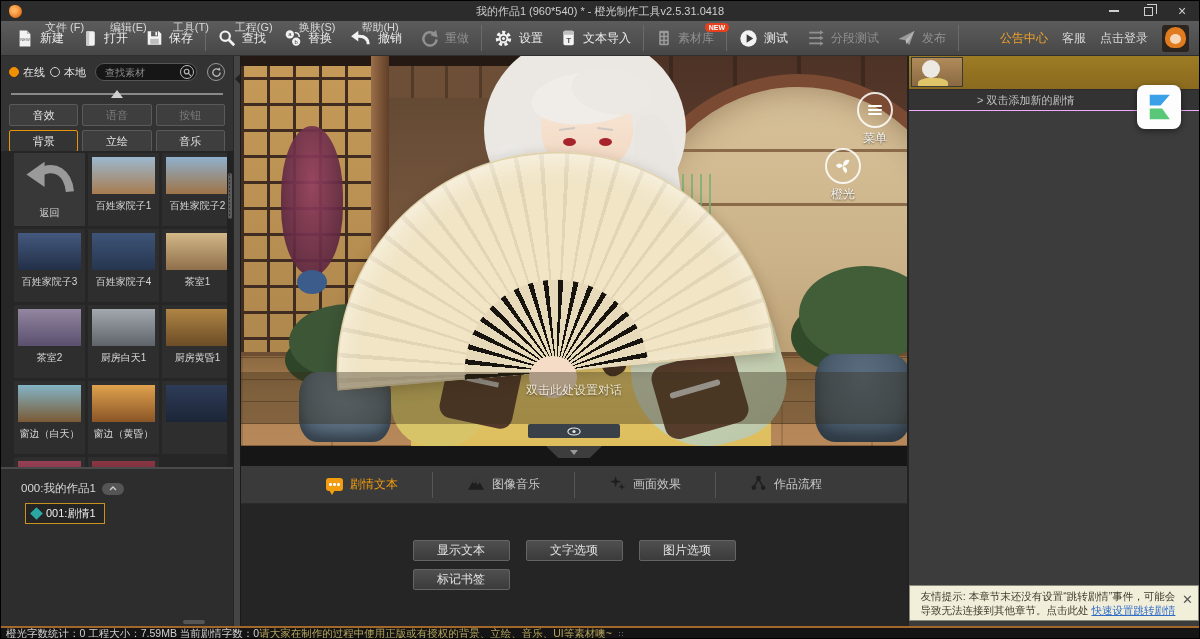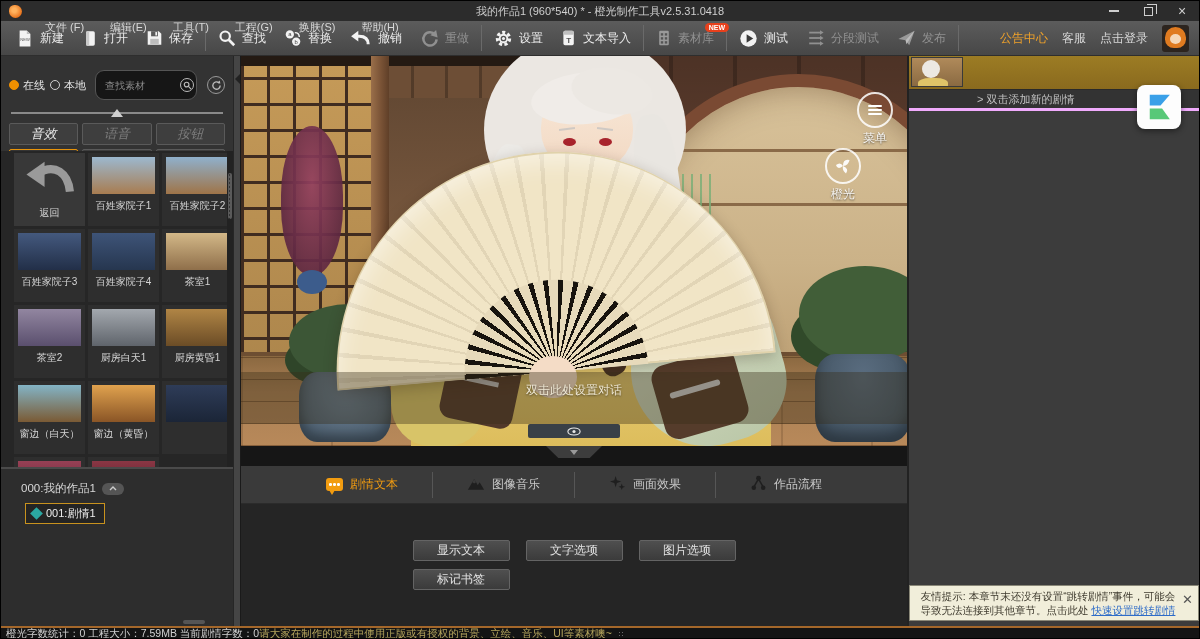--- a/index.html
+++ b/index.html
@@ -29,35 +29,35 @@
   .tb-announce { color:#f0a22a; }
   .tb-avatar { width:27px; height:27px; background:#2c241e; border-radius:3px; position:relative; overflow:hidden; }
   .tb-avatar:before { content:""; position:absolute; left:3px; top:2px; width:21px; height:21px; border-radius:50% 50% 42% 42%; background:#e07b20; }
   .tb-avatar:after { content:""; position:absolute; left:8px; top:9px; width:11px; height:10px; border-radius:50%; background:#f6d8b8; }
 
   
   .main { display:flex; height:570px; background:#1f1f1f; }
 
   
   .left-panel { width:232px; background:#333; display:flex; flex-direction:column; flex:none; }
-  .lp-top { height:95px; padding:14px 8px 0; }
+  .lp-top { height:95px; padding:7px 8px 0; }
   .radio-row { display:flex; align-items:center; gap:5px; }
   .radio { display:flex; align-items:center; gap:4px; color:#e4e4e4; font-size:11px; }
   .radio-dot { width:10px; height:10px; border-radius:50%; border:1px solid #cfcfcf; background:transparent; }
   .radio-dot.on { background:#f09000; border-color:#f09000; }
-  .search-pill { flex:1; height:30px; margin-left:4px; background:#161616; border:1px solid #555; border-radius:9px; display:flex; align-items:center; padding:0 2px 0 9px; }
+  .search-pill { flex:1; height:18px; margin-left:4px; background:#161616; border:1px solid #555; border-radius:9px; display:flex; align-items:center; padding:0 2px 0 9px; }
   .search-pill input { flex:1; background:transparent; border:none; outline:none; color:#bbb; font-size:10px; width:50px; font-family:inherit; }
   .search-pill input::placeholder { color:#8a8a8a; }
   .pill-lens { width:14px; height:14px; border-radius:50%; border:1px solid #bbb; display:flex; align-items:center; justify-content:center; }
   .refresh-btn { width:18px; height:18px; margin-left:5px; border-radius:50%; border:1px solid #999; display:flex; align-items:center; justify-content:center; flex:none; }
   .lp-slider { position:relative; height:12px; margin:7px 2px 2px; }
   .lp-slider .track { position:absolute; left:0; right:0; top:5px; height:2px; background:#8a8a8a; }
   .lp-slider .thumb { position:absolute; left:50%; top:2px; width:0; height:0; border-left:6px solid transparent; border-right:6px solid transparent; border-bottom:8px solid #cfcfcf; transform:translateX(-50%); }
   .cat-grid { display:grid; grid-template-columns:repeat(3,1fr); gap:4px; margin-top:4px; }
-  .cat-btn { height:22px; background:#3e3e3e; border:1px solid #5a5a5a; border-radius:2px; color:#e8e8e8; font-size:13px; display:flex; align-items:center; justify-content:center;font-style:italic; }
+  .cat-btn { height:22px; background:#3e3e3e; border:1px solid #5a5a5a; border-radius:2px; color:#e8e8e8; font-size:11px; display:flex; align-items:center; justify-content:center; }
   .cat-btn.disabled { color:#7c7c7c; }
   .cat-btn.active { border-color:#e8940a; background:#343434; }
 
   .asset-grid { height:316px; background:#262626; padding:2px 0 0 13px; display:grid; grid-template-columns:repeat(3,71px); grid-auto-rows:73px; gap:3px; overflow:hidden; position:relative; }
   .asset-cell { background:#2e2e2e; display:flex; flex-direction:column; align-items:center; }
   .asset-thumb { width:63px; height:37px; margin-top:4px; background:#555; }
   .asset-label { margin-top:5px; font-size:10px; color:#d6d6d6; white-space:nowrap; }
   .back-cell { background:#383838; }
   .back-arrow { margin-top:6px; }
   .grid-scroll { position:absolute; right:0; top:0; bottom:0; width:6px; background:#222; }
@@ -157,21 +157,21 @@
   .actions-area { flex:1; background:#252525; display:flex; justify-content:center; padding-top:36px; }
   .actions-grid { display:grid; grid-template-columns:repeat(3,97px); gap:8px 16px; height:min-content; }
   .act-btn { height:21px; background:linear-gradient(#4f4f4f,#3b3b3b); border:1px solid #646464; border-radius:2px; color:#e2e2e2; font-size:12px; display:flex; align-items:center; justify-content:center; }
 
   
   .right-panel { width:292px; flex:none; background:#3c3c3c; border-left:2px solid #222; position:relative; display:flex; flex-direction:column; }
   .flow-header { height:33px; background:linear-gradient(#9c7c24,#8a6a1e); display:flex; align-items:flex-start; }
   .flow-thumb { width:52px; height:30px; margin:1px 0 0 2px; border:1px solid #3a3a3a; position:relative; overflow:hidden; background:linear-gradient(180deg,#b08a5a,#8a6a42); }
   .flow-thumb:before { content:""; position:absolute; left:10px; top:2px; width:18px; height:18px; border-radius:50%; background:#ece8e2; }
   .flow-thumb:after { content:""; position:absolute; left:6px; bottom:-4px; width:30px; height:12px; border-radius:40%; background:#e0c468; }
-  .flow-hint { height:22px; background:#333; border-top:1px solid #2a2a2a; border-bottom:3px solid #f0abfc; display:flex; align-items:center; padding-left:68px; color:#c0c0c0; font-size:11px; }
+  .flow-hint { height:22px; background:#333; border-top:1px solid #2a2a2a; border-bottom:1px solid #f0abfc; display:flex; align-items:center; padding-left:68px; color:#c0c0c0; font-size:11px; }
   .rp-body { flex:1; background:#3c3c3c; }
   .rp-logo { position:absolute; right:18px; top:29px; width:44px; height:44px; background:#fdfdfd; border-radius:8px; box-shadow:0 2px 6px rgba(0,0,0,.45); display:flex; align-items:center; justify-content:center; }
   .rp-warning { position:absolute; left:0; right:0; bottom:5px; background:#f1eeda; border:1px solid #8a8878; padding:3px 20px 3px 8px; font-size:10.5px; line-height:1.35; color:#3e3a2e; text-align:center; }
   .rp-warning a { color:#2e6cc8; text-decoration:underline; }
   .warn-close { position:absolute; right:5px; top:7px; color:#555; font-size:13px; line-height:1; }
 
   
   .statusbar { height:14px; background:#141414; border-top:2px solid #a4672a; display:flex; align-items:center; padding:0 8px 0 5px; }
   .sb-left { font-size:10.5px; color:#cfcfcf; }
   .sb-right { font-size:10.5px; color:#b4a45c; display:flex; align-items:center; gap:6px; }

